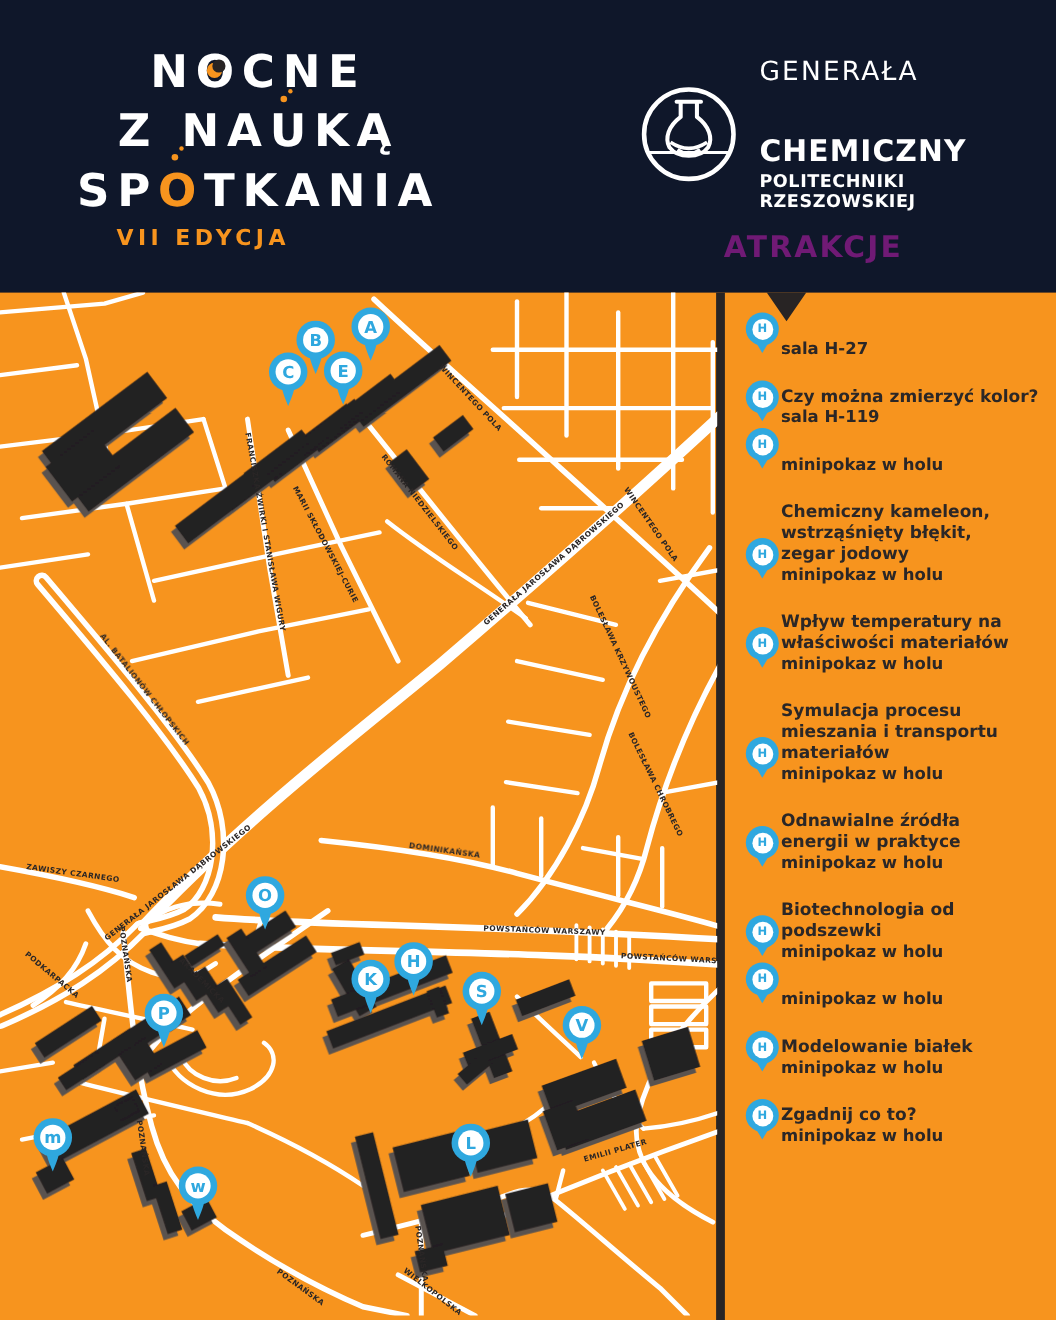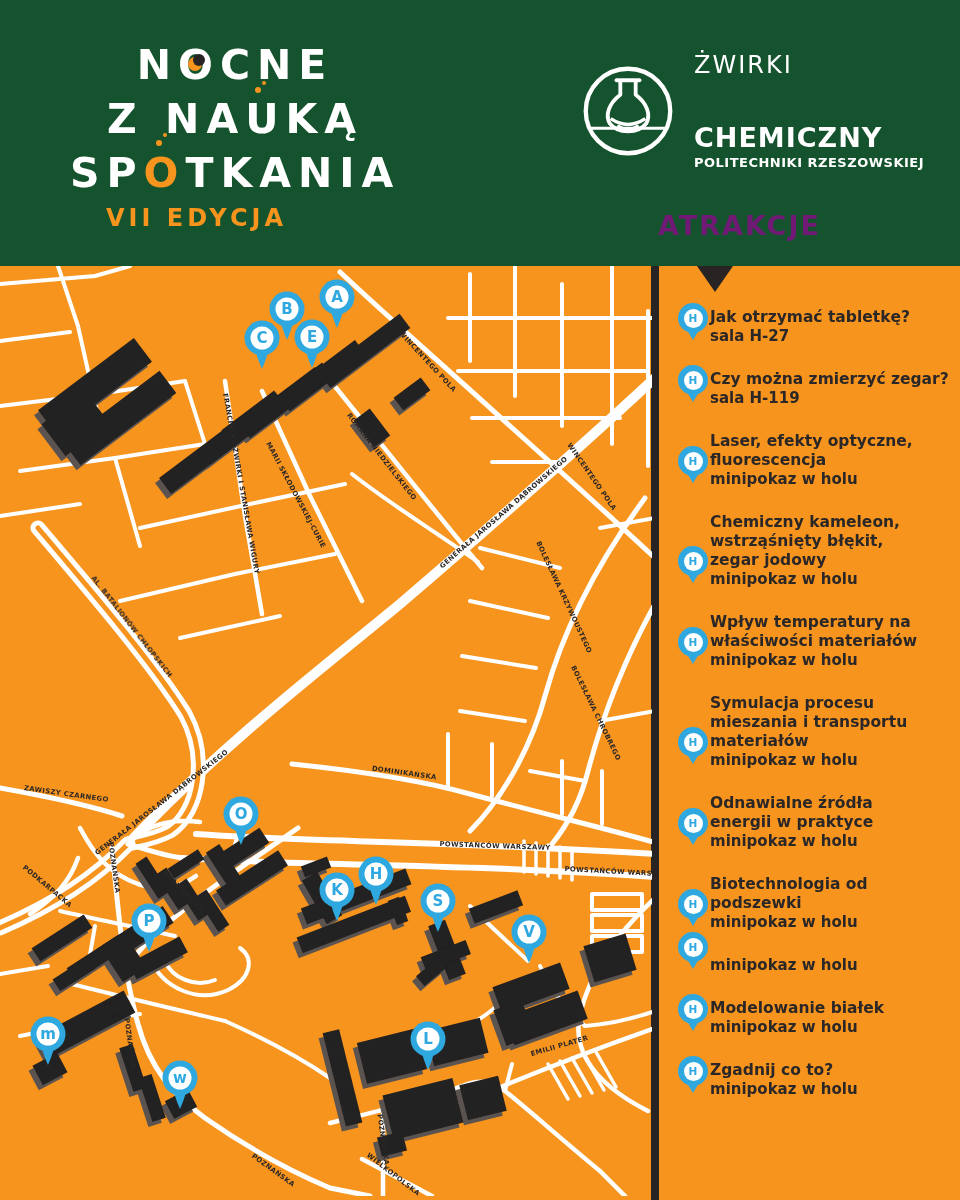--- a/index.html
+++ b/index.html
@@ -2,41 +2,41 @@
 <html><head>
 <meta charset="utf-8">
 <style>
   html,body{margin:0;padding:0;}
   body{
     width:960px;height:1200px;position:relative;overflow:hidden;
     background:#F7941E;
     font-family:"DejaVu Sans","Liberation Sans",sans-serif;
   }
   
-  .header{position:absolute;left:0;top:0;width:960px;height:266px;background:#14532d;}
+  .header{position:absolute;left:0;top:0;width:960px;height:266px;background:#0f172a;}
   .header-pointer{position:absolute;left:697px;top:266px;width:0;height:0;
     border-left:18px solid transparent;border-right:18px solid transparent;border-top:26px solid #282424;}
   .logo{position:absolute;left:70px;top:38px;width:330px;text-align:center;color:#fff;}
   .logo-line{font-size:41px;font-weight:bold;letter-spacing:7px;line-height:54px;white-space:nowrap;}
   .accent{color:#F7941E;position:relative;display:inline-block;}
   .o-moon{position:relative;display:inline-block;color:#fff;}
   .o-moon::before{content:"";position:absolute;left:10px;top:19px;width:14px;height:14px;border-radius:50%;background:#F7941E;}
   .o-moon::after{content:"";position:absolute;left:15px;top:16px;width:12px;height:12px;border-radius:50%;background:#282424;}
   .o-flask::before{content:"";position:absolute;top:-6px;left:12px;width:6px;height:6px;border-radius:50%;background:#F7941E;}
   .o-flask::after{content:"";position:absolute;top:-13px;left:19px;width:4px;height:4px;border-radius:50%;background:#F7941E;}
   .u-drip{position:relative;display:inline-block;}
   .u-drip::before{content:"";position:absolute;top:-5px;left:10px;width:6px;height:6px;border-radius:50%;background:#F7941E;}
   .u-drip::after{content:"";position:absolute;top:-11px;left:17px;width:4px;height:4px;border-radius:50%;background:#F7941E;}
-  .edition{margin-top:4px;text-align:left;padding-left:36px;color:#F7941E;font-size:24px;font-weight:600;letter-spacing:4px;}
+  .edition{margin-top:4px;text-align:left;padding-left:36px;color:#F7941E;font-size:20px;font-weight:600;letter-spacing:4px;}
   .faculty{position:absolute;left:580px;top:52px;display:flex;align-items:center;color:#fff;}
   .faculty-logo{width:96px;height:96px;}
   .faculty-text{margin-left:18px;line-height:1.12;}
   .f1{font-size:24px;font-weight:400;letter-spacing:2px;}
   .f2{font-size:27px;font-weight:700;letter-spacing:1px;margin-top:44px;}
-  .f3{font-size:13px;font-weight:bold;letter-spacing:.5px;margin-top:3px;}
+  .f3{font-size:16px;font-weight:bold;letter-spacing:.5px;margin-top:3px;}
   
   .divider{position:absolute;left:651px;top:266px;width:8px;height:934px;background:#282424;}
   .atrakcje{position:absolute;left:658px;top:210px;color:#701a75;font-size:27px;font-weight:800;letter-spacing:2px;}
   .attr-list{position:absolute;left:660px;top:308px;width:300px;display:flex;flex-direction:column;gap:24px;}
   .attr-item{position:relative;padding-left:50px;color:#2b2727;}
   .a-title{font-size:15.5px;font-weight:bold;line-height:19px;white-space:pre-line;}
   .a-loc{font-size:15px;line-height:19px;font-weight:bold;}
   .s-pin{position:absolute;left:18px;bottom:13px;width:30px;height:30px;border-radius:50%;background:#2FA8DF;}
   .s-pin::after{content:"";position:absolute;left:50%;transform:translateX(-50%);top:27px;width:0;height:0;
     border:6px solid transparent;border-top:10px solid #2FA8DF;border-bottom:0;}
@@ -61,21 +61,21 @@
   <div class="faculty">
     <svg class="faculty-logo" viewBox="-50 -50 100 100">
       <circle r="44" fill="none" stroke="#fff" stroke-width="4.5"></circle>
       <path d="M -8 -32 L -8 -17 C -20 -8 -24 4 -19 13 C -11 24 11 24 19 13 C 24 4 20 -8 8 -17 L 8 -32" fill="none" stroke="#fff" stroke-width="4" stroke-linejoin="round"></path>
       <path d="M -12 -32 L 12 -32" stroke="#fff" stroke-width="4" stroke-linecap="round"></path>
       <path d="M -18 8 Q 0 20 18 8" fill="none" stroke="#fff" stroke-width="3.5"></path>
       <path d="M -11 15 Q 0 23 11 15" fill="none" stroke="#fff" stroke-width="3"></path>
       <path d="M -40 18 L 40 18" stroke="#fff" stroke-width="3"></path>
     </svg>
     <div class="faculty-text">
-      <div class="f1">ŻWIRKI</div>
+      <div class="f1">GENERAŁA</div>
       <div class="f2">CHEMICZNY</div>
       <div class="f3">POLITECHNIKI RZESZOWSKIEJ</div>
     </div>
   </div>
 </div>
 <div class="header-pointer"></div>
 <div class="divider"></div>
 
 <svg class="map" width="652" height="930" viewBox="0 0 652 930">
   <defs>
@@ -356,38 +356,35 @@
       </g>
     </g>
 </svg>
 
 <div class="atrakcje">ATRAKCJE</div>
 <div class="attr-list" id="attr-list">
   <div class="attr-item">
     <span class="s-pin">
         <span class="s-pin-in">H</span>
       </span>
-    <div class="a-title">Jak otrzymać tabletkę?</div>
     <div class="a-loc">sala H-27</div>
   </div>
 
   <div class="attr-item">
     <span class="s-pin">
         <span class="s-pin-in">H</span>
       </span>
-    <div class="a-title">Czy można zmierzyć zegar?</div>
+    <div class="a-title">Czy można zmierzyć kolor?</div>
     <div class="a-loc">sala H-119</div>
   </div>
 
   <div class="attr-item">
     <span class="s-pin">
         <span class="s-pin-in">H</span>
       </span>
-    <div class="a-title">Laser, efekty optyczne,
-fluorescencja</div>
     <div class="a-loc">minipokaz w holu</div>
   </div>
 
   <div class="attr-item">
     <span class="s-pin">
         <span class="s-pin-in">H</span>
       </span>
     <div class="a-title">Chemiczny kameleon,
 wstrząśnięty błękit,
 zegar jodowy</div>

